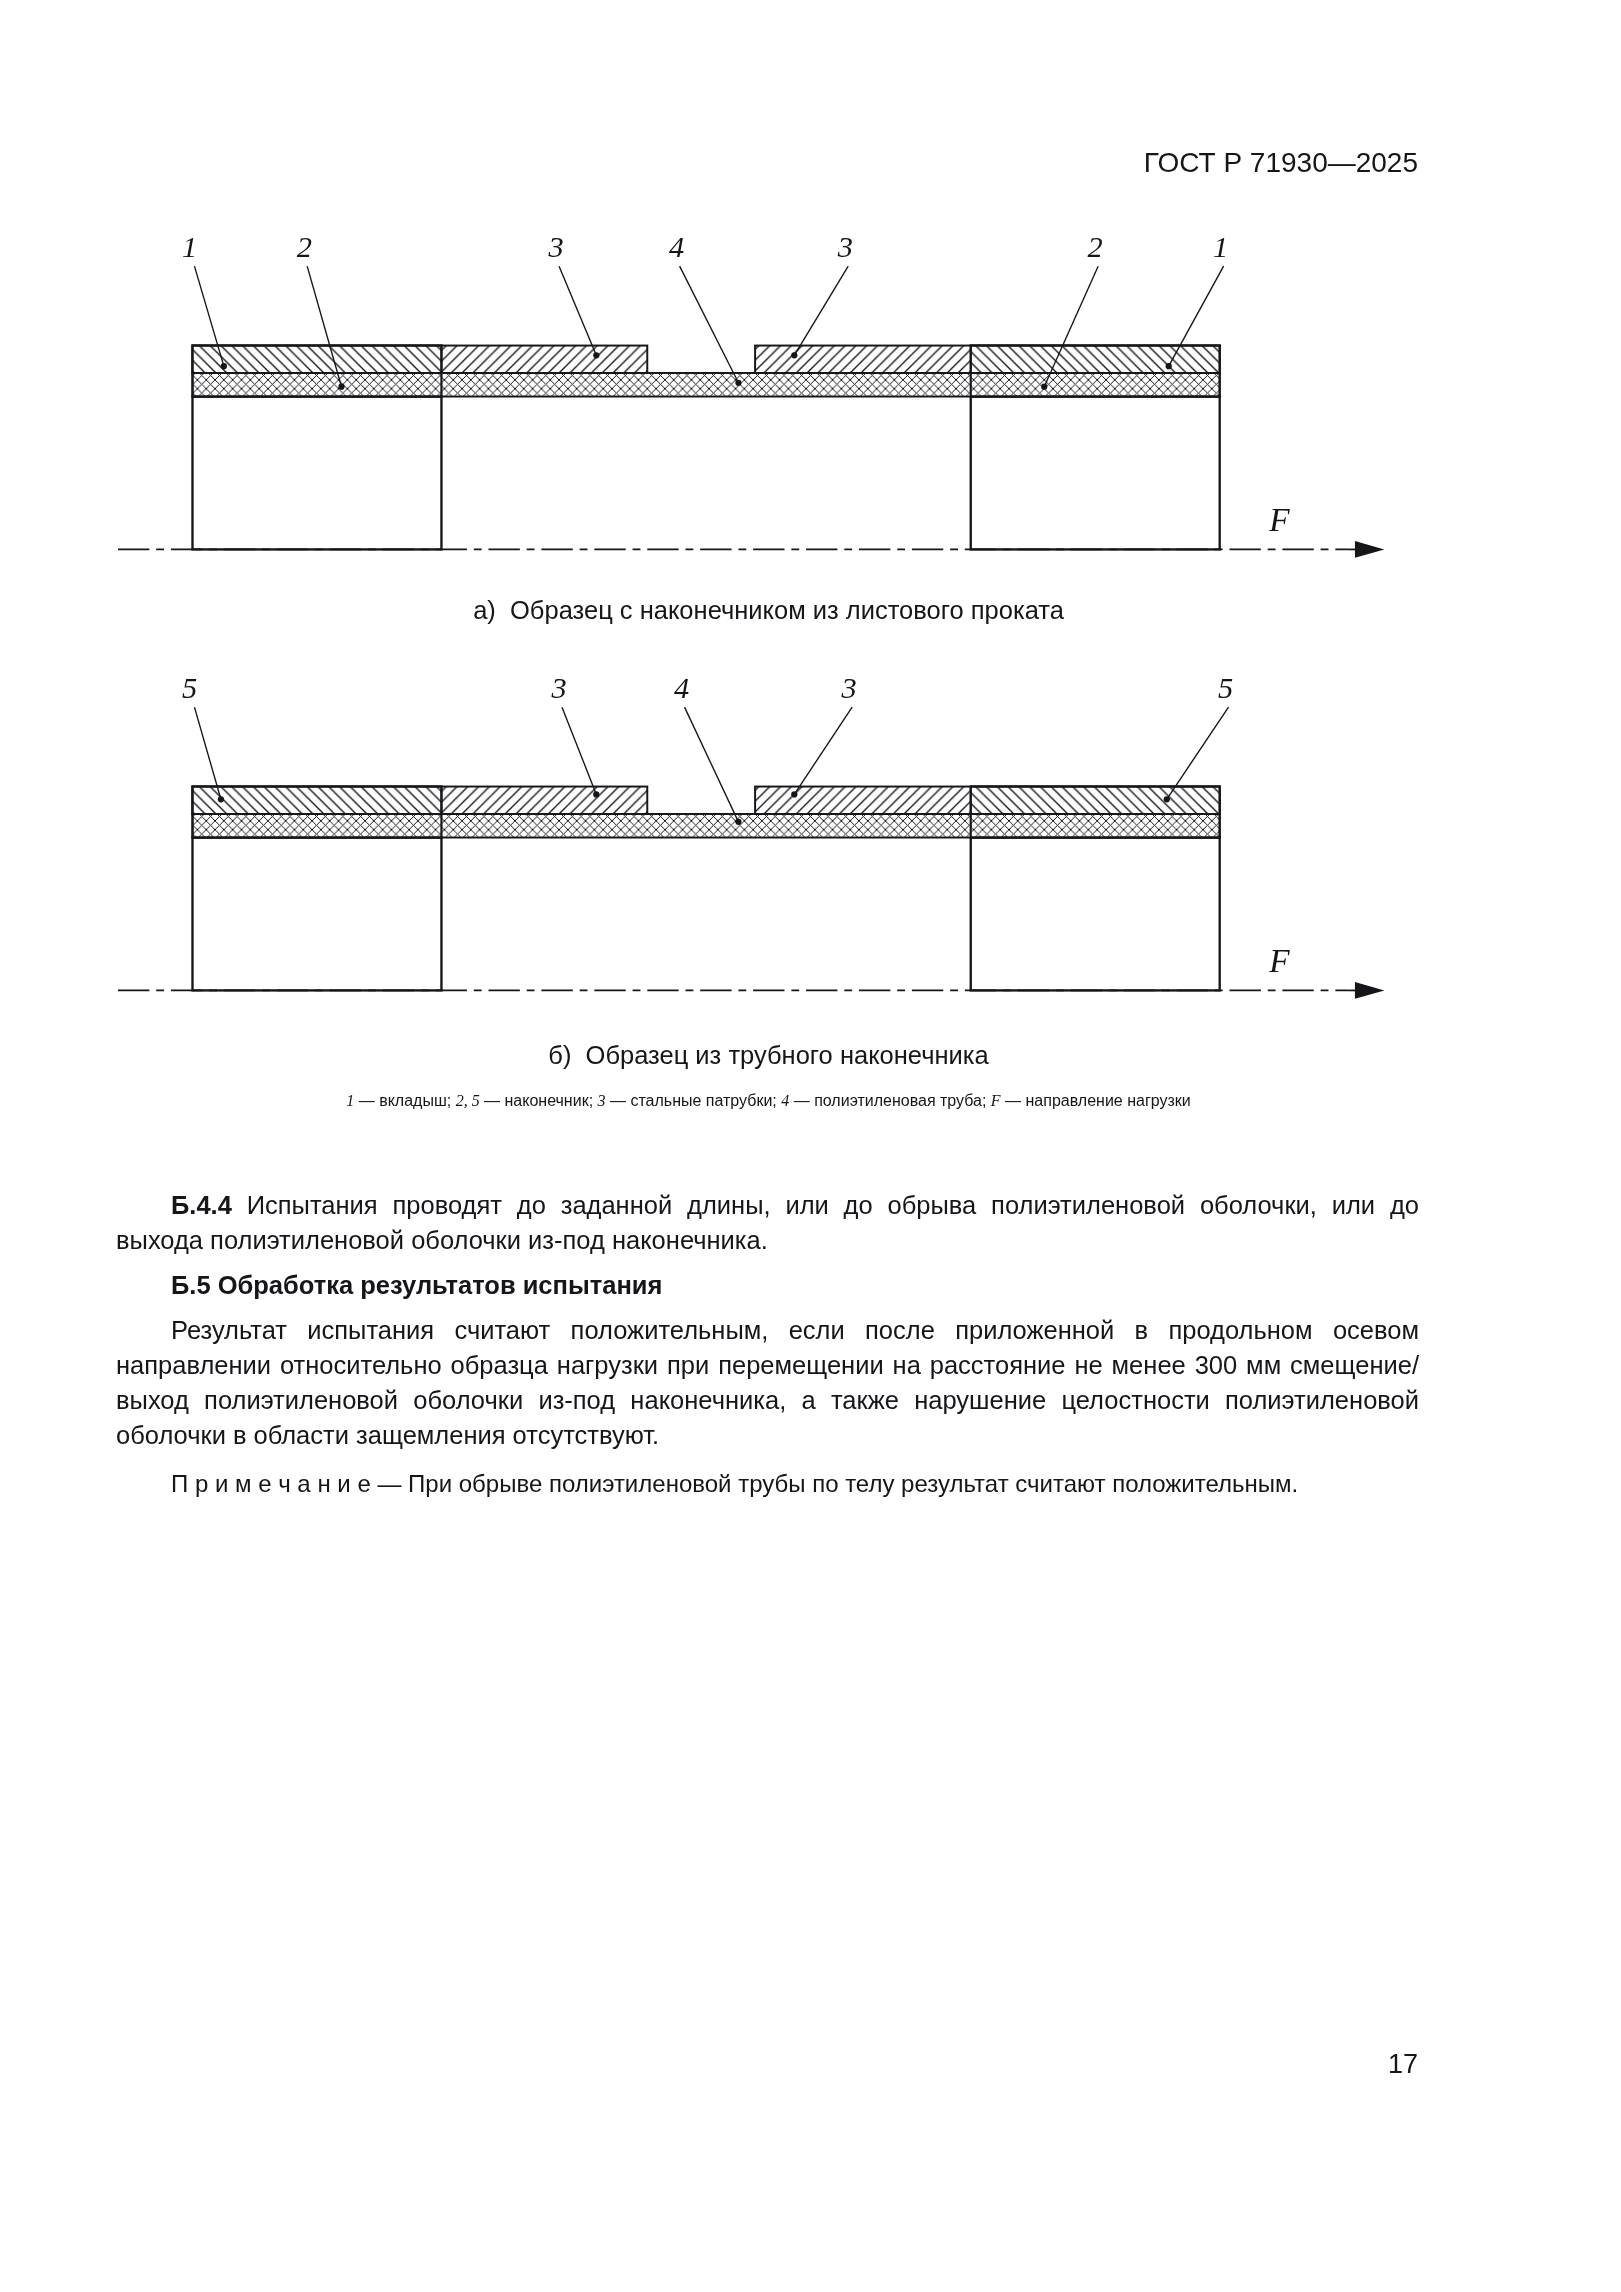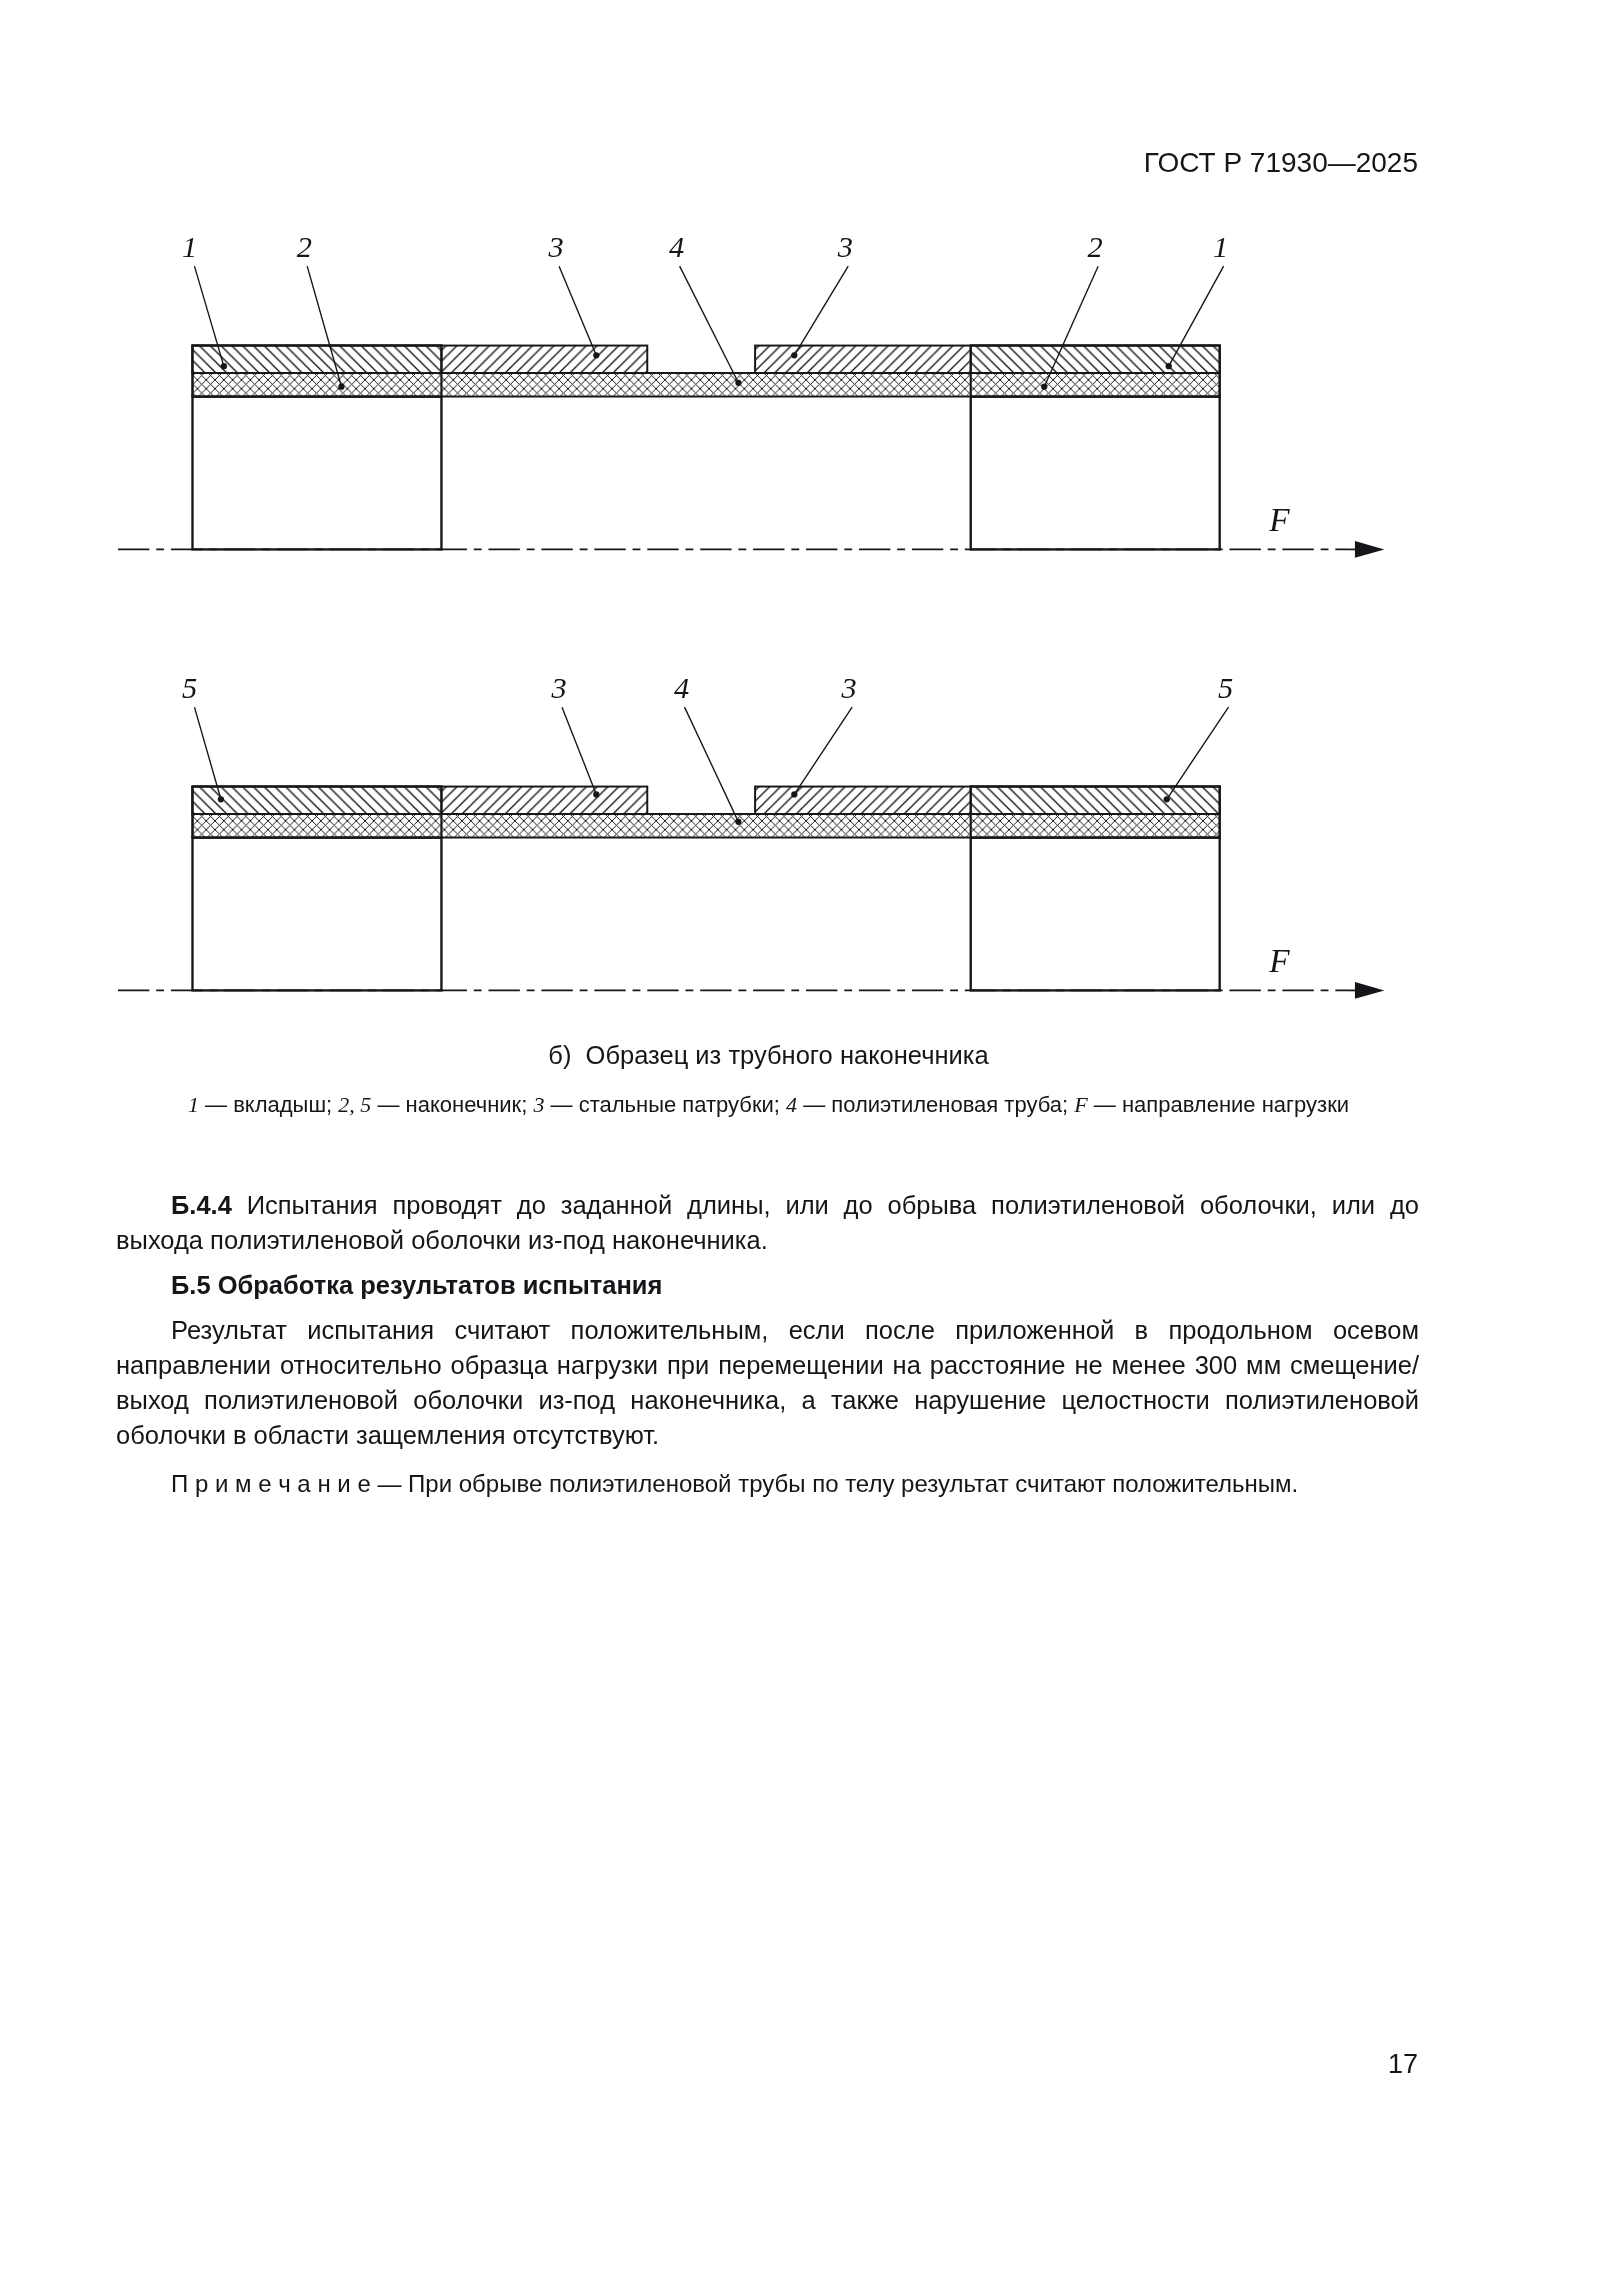--- a/index.html
+++ b/index.html
@@ -5,21 +5,21 @@
   * { margin:0; padding:0; box-sizing:border-box; }
   html,body { background:#ffffff; }
   .page { position:relative; width:1621px; height:2293px; background:#ffffff;
           font-family:"Liberation Sans", sans-serif; color:#15151a; overflow:hidden; }
   .abs { position:absolute; }
   .doc-code { top:147px; right:203px; font-size:28px; font-weight:400; }
   .drawing { position:absolute; }
   .caption { left:118px; width:1301px; text-align:center; font-size:25.5px; }
   .cap-a { top:596px; }
   .cap-b { top:1041px; }
-  .legend { left:118px; width:1301px; top:1092px; text-align:center; font-size:22px; }
+  .legend { left:118px; width:1301px; top:1092px; text-align:center; font-size:16px; }
   .term { font-family:"Liberation Serif", serif; font-style:italic; }
   .fig-title { left:118px; width:1301px; top:1135px; text-align:center; font-size:24.5px; }
   .body-par { left:116px; width:1303px; font-size:25.5px; line-height:35px;
               text-align:justify; text-indent:55px; }
   .p-b44 { top:1188px; }
   .h-b5 { top:1268px; font-weight:700; text-align:left; }
   .p-res { top:1313px; }
   .p-note { top:1468px; font-size:24px; line-height:32px; }
   .bold { font-weight:700; }
   .page-num { top:2049px; right:203px; font-size:27px; }
@@ -98,20 +98,24 @@
 
     <text class="callout" x="73" y="37">1</text>
     <text class="callout" x="190" y="37">2</text>
     <text class="callout" x="447" y="37">3</text>
     <text class="callout" x="570" y="37">4</text>
     <text class="callout" x="742" y="37">3</text>
     <text class="callout" x="997" y="37">2</text>
     <text class="callout" x="1125" y="37">1</text>
   </svg>
 
+  <div class="abs caption cap-a">
+    <span>а)</span>&nbsp;
+    <span>Образец с наконечником из листового проката</span>
+  </div>
 
   <svg class="drawing" style="left:118px; top:662px;" width="1333" height="353" viewBox="0 0 1360 360">
     <defs>
       <pattern id="pb-diag" patternUnits="userSpaceOnUse" width="11" height="11">
         <path d="M0,11 L11,0 M-2.75,2.75 L2.75,-2.75 M8.25,13.75 L13.75,8.25" stroke="#15151a" stroke-width="1.4"></path>
       </pattern>
       <pattern id="pb-diag2" patternUnits="userSpaceOnUse" width="11" height="11">
         <path d="M0,0 L11,11 M-2.75,8.25 L2.75,13.75 M8.25,-2.75 L13.75,2.75" stroke="#15151a" stroke-width="1.4"></path>
       </pattern>
       <pattern id="pb-cross" patternUnits="userSpaceOnUse" width="9" height="9">

